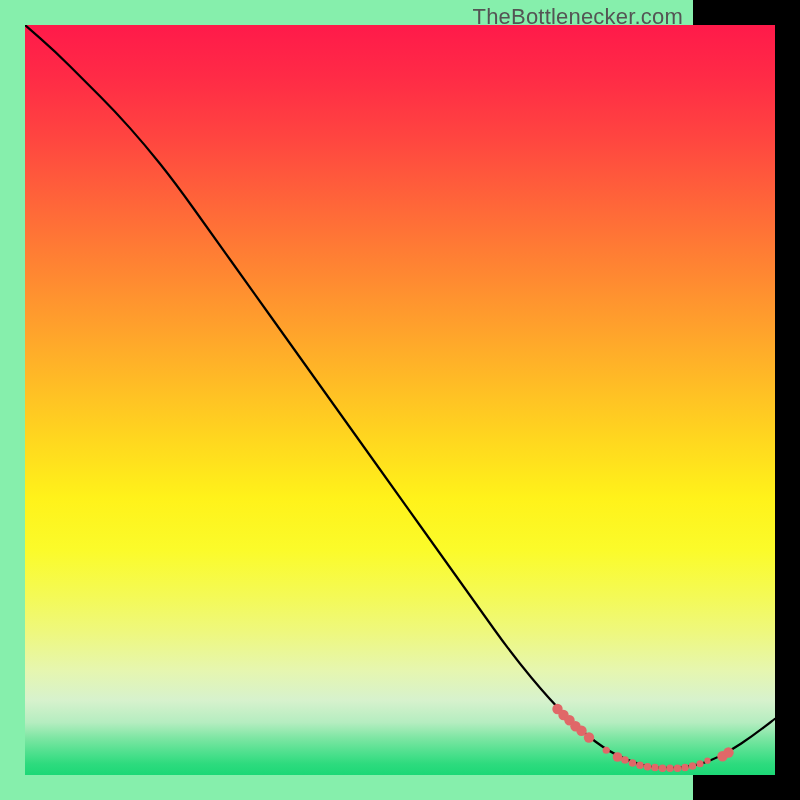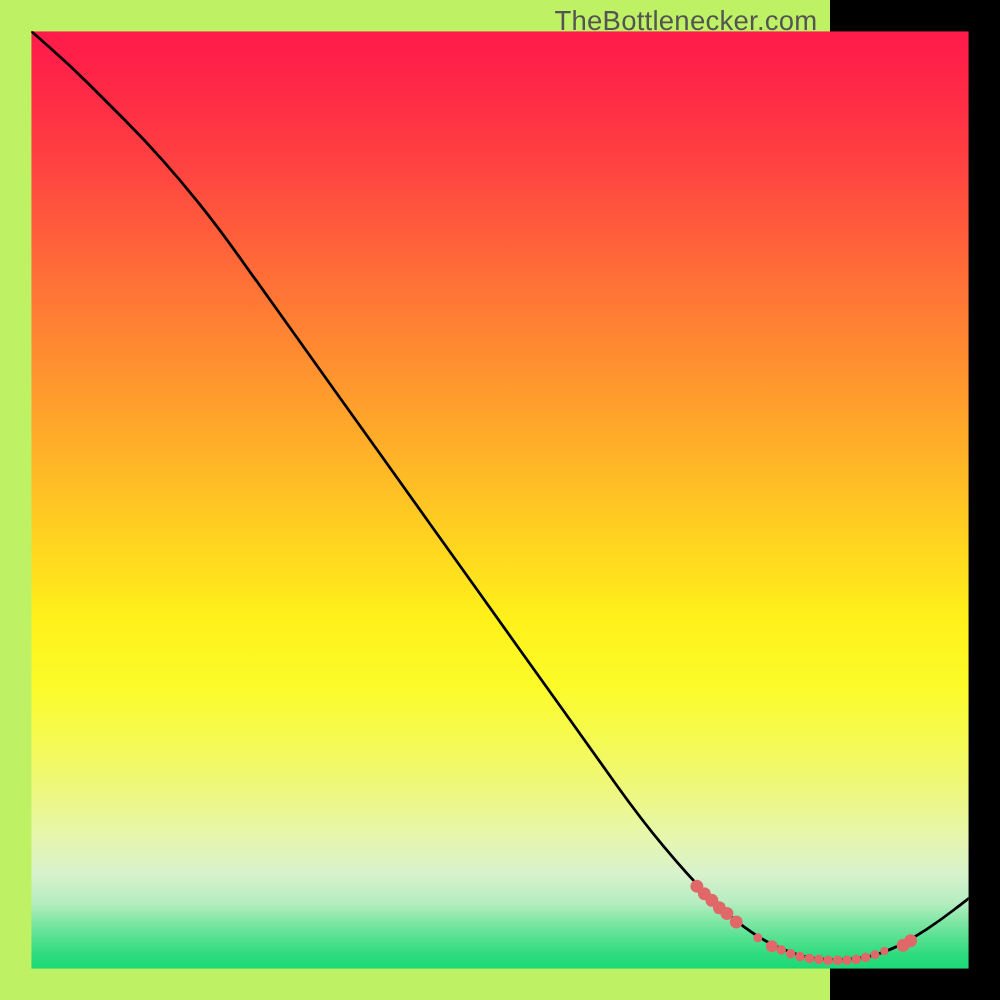--- a/index.html
+++ b/index.html
@@ -8,21 +8,22 @@
     width: 800px;
     height: 800px;
     background: #000;
     font-family: Arial, Helvetica, sans-serif;
     overflow: hidden;
   }
   .container {
     position: relative;
     width: 664px;
     height: 800px;
-    background: #bef264;
+    background: #86efac;
+    padding-left: 29px;
   }
   .attribution {
     position: absolute;
     top: 4px;
     right: 10px;
     color: #545454;
     font-size: 22px;
     font-weight: 500;
     z-index: 10;
     letter-spacing: 0.2px;

